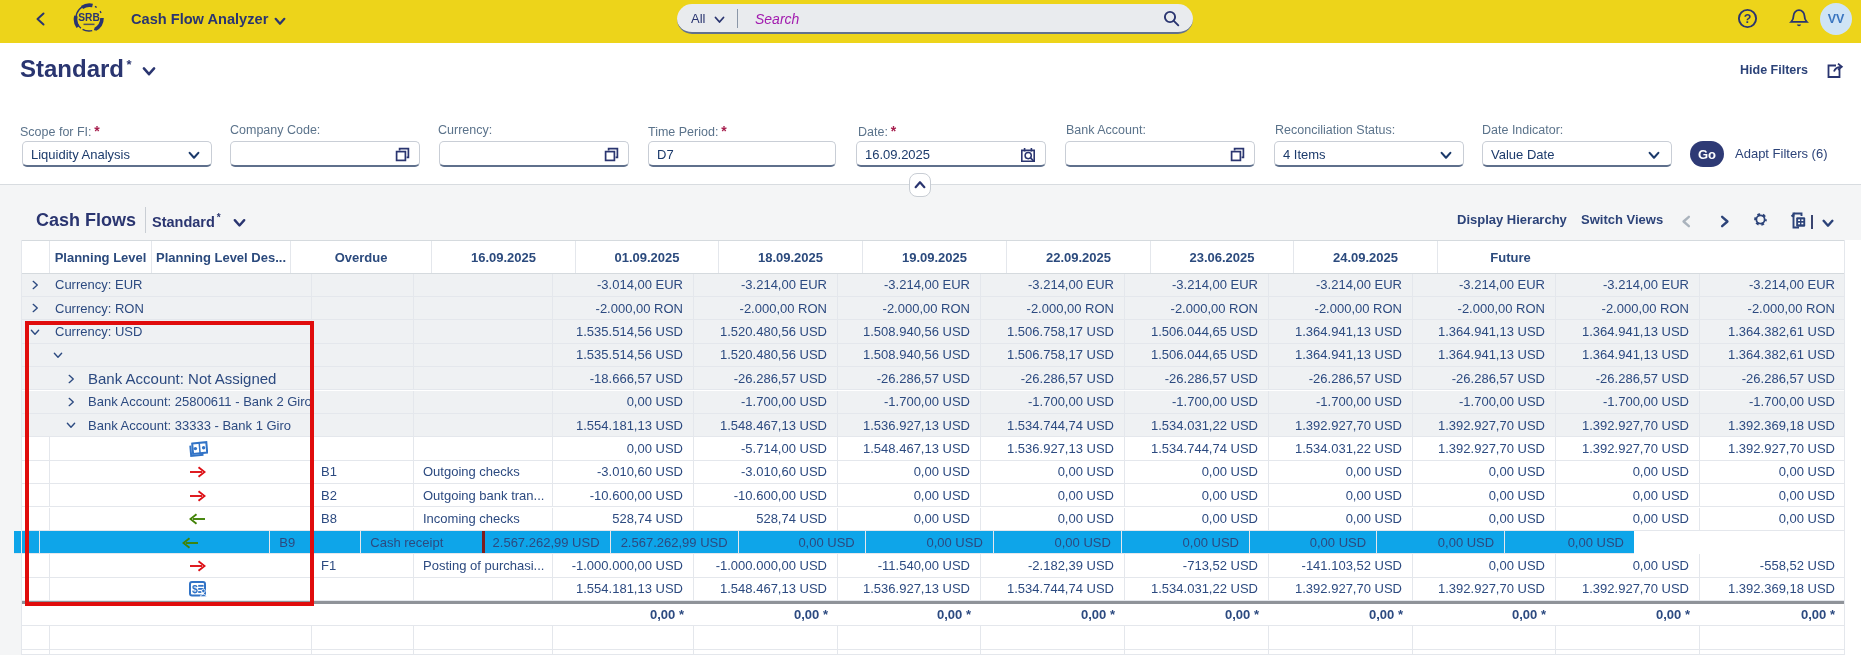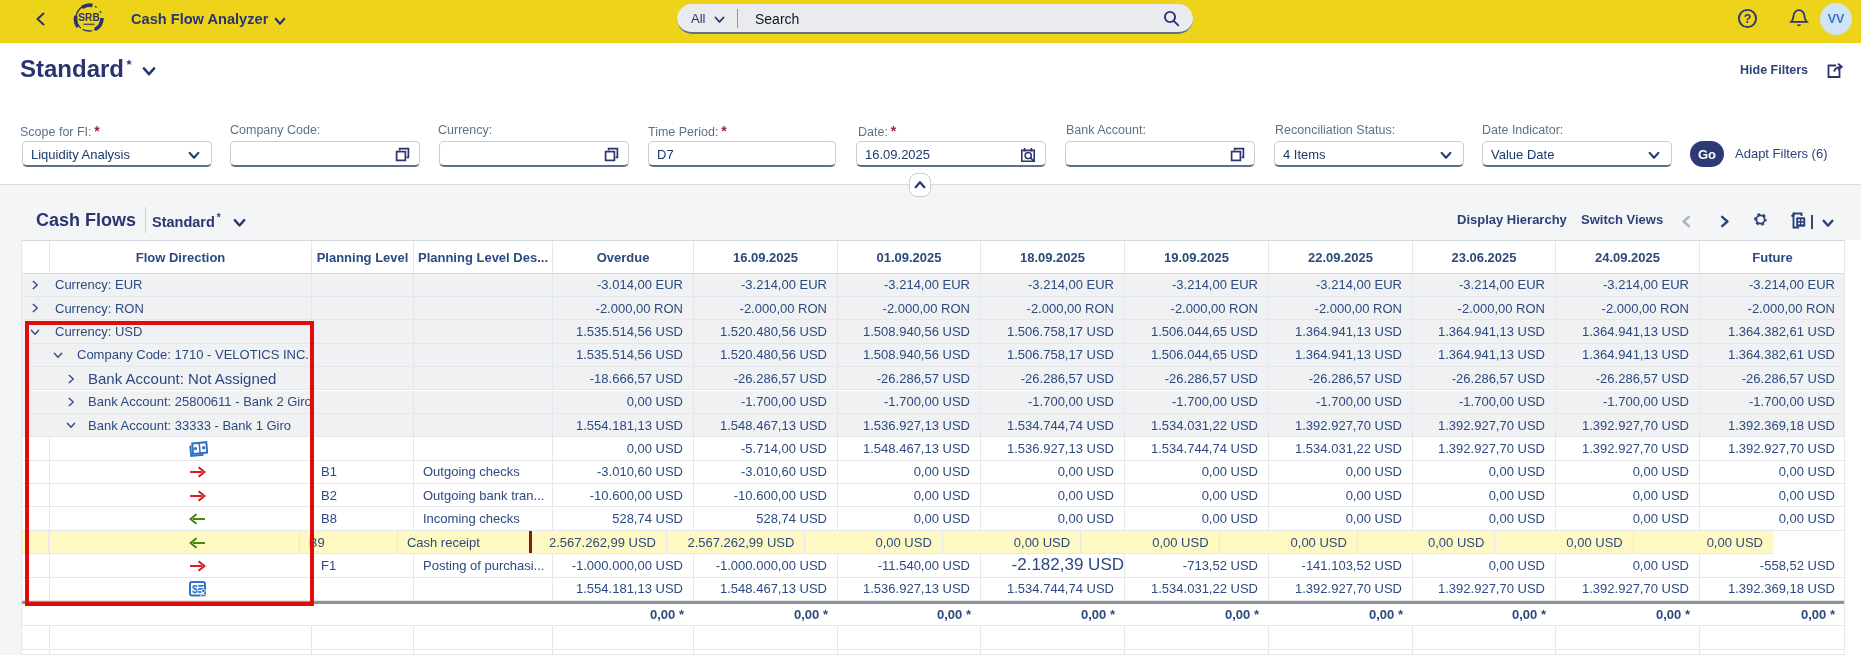--- a/index.html
+++ b/index.html
@@ -26,21 +26,21 @@
     </svg>
   </div>
 <div class="abs" style="left:677px;top:4px;width:516px;height:30px;background:#e9ebee;border-radius:15px;border-bottom:2px solid #62718c"></div>
 <div class="abs" style="left:691px;top:11px;font-size:13px;color:#2a3570">All</div>
 <div class="abs" style="left:714px;top:14px">
     <svg width="11" height="11" viewBox="0 0 11 11" style="display:block">
       <path d="M1.5,3.5 L5.5,8 L9.5,3.5" fill="none" stroke="#2a3570" stroke-width="1.8" stroke-linecap="round" stroke-linejoin="round"></path>
     </svg>
   </div>
 <div class="abs" style="left:737px;top:9px;width:1px;height:19px;background:#8b97a8"></div>
-<div class="abs" style="left:755px;top:11px;font-size:14px;color:#0f172a">Search</div>
+<div class="abs" style="left:755px;top:11px;font-size:14px;font-style:italic;color:#a21caf">Search</div>
 <div class="abs" style="left:1163px;top:10px">
     <svg width="17" height="17" viewBox="0 0 17 17" style="display:block">
       <circle cx="7" cy="7" r="5.1" fill="none" stroke="#2a3570" stroke-width="1.9"></circle>
       <path d="M10.8,10.8 L15.3,15.3" stroke="#2a3570" stroke-width="1.9" stroke-linecap="round"></path>
     </svg>
   </div>
 <div class="abs" style="left:1737px;top:8px">
     <svg width="21" height="21" viewBox="0 0 21 21" style="display:block">
       <circle cx="10.5" cy="10.5" r="8.6" fill="none" stroke="#2a3570" stroke-width="1.9"></circle>
       <text x="10.5" y="15" text-anchor="middle" font-family="Liberation Sans,sans-serif" font-size="12.5" font-weight="bold" fill="#2a3570">?</text>
@@ -186,21 +186,20 @@
   </div>
 <div class="abs" style="left:1811px;top:215px;width:2px;height:14px;background:#3a4570"></div>
 <div class="abs" style="left:1822px;top:217px">
     <svg width="12" height="12" viewBox="0 0 11 11" style="display:block">
       <path d="M1.5,3.5 L5.5,8 L9.5,3.5" fill="none" stroke="#2c4379" stroke-width="2.2" stroke-linecap="round" stroke-linejoin="round"></path>
     </svg>
   </div>
 <div class="abs" style="left:21px;top:240px;width:1824px;height:415px;background:#fff"></div>
 <div class="abs" style="left:21px;top:240px;width:1824px;height:34px;background:#fff;border-top:1px solid #d5dade;border-bottom:1px solid #d5dade;display:flex">
 <div style="width:29px;height:100%;border-right:1px solid #e4e7ec;display:flex;align-items:center;justify-content:center;font-size:13px;font-weight:bold;color:#2b4a7d;white-space:nowrap;overflow:hidden"></div>
-<div style="width:262px;height:100%;border-right:1px solid #e4e7ec;display:flex;align-items:center;justify-content:center;font-size:13px;font-weight:bold;color:#2b4a7d;white-space:nowrap;overflow:hidden">Flow Direction</div>
 <div style="width:102px;height:100%;border-right:1px solid #e4e7ec;display:flex;align-items:center;justify-content:center;font-size:13px;font-weight:bold;color:#2b4a7d;white-space:nowrap;overflow:hidden">Planning Level</div>
 <div style="width:139px;height:100%;border-right:1px solid #e4e7ec;display:flex;align-items:center;justify-content:center;font-size:13px;font-weight:bold;color:#2b4a7d;white-space:nowrap;overflow:hidden">Planning Level Des...</div>
 <div style="width:141px;height:100%;border-right:1px solid #e4e7ec;display:flex;align-items:center;justify-content:center;font-size:13px;font-weight:bold;color:#2b4a7d;white-space:nowrap;overflow:hidden">Overdue</div>
 <div style="width:144px;height:100%;border-right:1px solid #e4e7ec;display:flex;align-items:center;justify-content:center;font-size:13px;font-weight:bold;color:#2b4a7d;white-space:nowrap;overflow:hidden">16.09.2025</div>
 <div style="width:143px;height:100%;border-right:1px solid #e4e7ec;display:flex;align-items:center;justify-content:center;font-size:13px;font-weight:bold;color:#2b4a7d;white-space:nowrap;overflow:hidden">01.09.2025</div>
 <div style="width:144px;height:100%;border-right:1px solid #e4e7ec;display:flex;align-items:center;justify-content:center;font-size:13px;font-weight:bold;color:#2b4a7d;white-space:nowrap;overflow:hidden">18.09.2025</div>
 <div style="width:144px;height:100%;border-right:1px solid #e4e7ec;display:flex;align-items:center;justify-content:center;font-size:13px;font-weight:bold;color:#2b4a7d;white-space:nowrap;overflow:hidden">19.09.2025</div>
 <div style="width:144px;height:100%;border-right:1px solid #e4e7ec;display:flex;align-items:center;justify-content:center;font-size:13px;font-weight:bold;color:#2b4a7d;white-space:nowrap;overflow:hidden">22.09.2025</div>
 <div style="width:143px;height:100%;border-right:1px solid #e4e7ec;display:flex;align-items:center;justify-content:center;font-size:13px;font-weight:bold;color:#2b4a7d;white-space:nowrap;overflow:hidden">23.06.2025</div>
 <div style="width:144px;height:100%;border-right:1px solid #e4e7ec;display:flex;align-items:center;justify-content:center;font-size:13px;font-weight:bold;color:#2b4a7d;white-space:nowrap;overflow:hidden">24.09.2025</div>
@@ -284,21 +283,20 @@
     <div style="width:144px;height:100%;border-right:1px solid #e4e7ec;display:flex;align-items:center;justify-content:flex-end;padding-right:10px;font-size:13px;color:#2c4a80">1.364.941,13 USD</div>
     <div style="width:143px;height:100%;border-right:1px solid #e4e7ec;display:flex;align-items:center;justify-content:flex-end;padding-right:10px;font-size:13px;color:#2c4a80">1.364.941,13 USD</div>
     <div style="width:144px;height:100%;border-right:1px solid #e4e7ec;display:flex;align-items:center;justify-content:flex-end;padding-right:10px;font-size:13px;color:#2c4a80">1.364.941,13 USD</div>
     <div style="width:145px;height:100%;display:flex;align-items:center;justify-content:flex-end;padding-right:10px;font-size:13px;color:#2c4a80">1.364.382,61 USD</div>
     <span style="position:absolute;left:0;top:0;width:100%;height:100%">
       <span style="position:absolute;left:31.5px;top:6.5px">
         <svg width="10" height="10" viewBox="0 0 11 11" style="display:block">
           <path d="M1.5,3.5 L5.5,8 L9.5,3.5" fill="none" stroke="#2c4a80" stroke-width="1.5" stroke-linecap="round" stroke-linejoin="round"></path>
         </svg>
       </span>
-      <span style="position:absolute;left:56.0px;top:0;height:100%;display:flex;align-items:center;font-size:13px;color:#2c4a80;white-space:nowrap">Company Code: 1710 - VELOTICS INC.</span>
     </span>
   </div>
 <div class="abs" style="left:21px;top:367.1px;width:1824px;height:23.4px;background:#eff1f3;border-bottom:1px solid #e4e7ec;display:flex;position:absolute">
     <div style="width:291px;height:100%;border-right:1px solid #e4e7ec"></div>
     <div style="width:102px;height:100%;border-right:1px solid #e4e7ec"></div>
     <div style="width:139px;height:100%;border-right:1px solid #e4e7ec"></div>
     <div style="width:141px;height:100%;border-right:1px solid #e4e7ec;display:flex;align-items:center;justify-content:flex-end;padding-right:10px;font-size:13px;color:#2c4a80">-18.666,57 USD</div>
     <div style="width:144px;height:100%;border-right:1px solid #e4e7ec;display:flex;align-items:center;justify-content:flex-end;padding-right:10px;font-size:13px;color:#2c4a80">-26.286,57 USD</div>
     <div style="width:143px;height:100%;border-right:1px solid #e4e7ec;display:flex;align-items:center;justify-content:flex-end;padding-right:10px;font-size:13px;color:#2c4a80">-26.286,57 USD</div>
     <div style="width:144px;height:100%;border-right:1px solid #e4e7ec;display:flex;align-items:center;justify-content:flex-end;padding-right:10px;font-size:13px;color:#2c4a80">-26.286,57 USD</div>
@@ -440,21 +438,21 @@
     <div style="width:143px;height:100%;border-right:1px solid #e4e7ec;display:flex;align-items:center;justify-content:flex-end;padding-right:10px;font-size:13px;color:#2c4a80">0,00 USD</div>
     <div style="width:144px;height:100%;border-right:1px solid #e4e7ec;display:flex;align-items:center;justify-content:flex-end;padding-right:10px;font-size:13px;color:#2c4a80">0,00 USD</div>
     <div style="width:145px;height:100%;display:flex;align-items:center;justify-content:flex-end;padding-right:10px;font-size:13px;color:#2c4a80">0,00 USD</div>
     <span style="position:absolute;left:167.5px;top:5.7px">
       <svg width="17" height="12" viewBox="0 0 17 12" style="display:block">
         <path d="M4,6 L16,6" stroke="#418206" stroke-width="1.9" fill="none"></path>
         <path d="M7.5,1.2 L1.4,6 L7.5,10.8" fill="none" stroke="#418206" stroke-width="1.9"></path>
       </svg>
     </span>
   </div>
-<div class="abs" style="left:21px;top:530.9px;width:1752px;height:23.4px;background:#fef9c3;border-bottom:1px solid #e4e7ec;display:flex">
+<div class="abs" style="left:14px;top:530.9px;width:1620px;height:23.4px;background:#0ea5e9;border-bottom:1px solid #e4e7ec;display:flex">
     <div style="width:29px;height:100%;border-right:1px solid #e4e7ec"></div>
     <div style="width:262px;height:100%;border-right:1px solid #e4e7ec"></div>
     <div style="width:102px;height:100%;border-right:1px solid #e4e7ec;display:flex;align-items:center;padding-left:9px;font-size:13px;color:#2c4a80">B9</div>
     <div style="width:139px;height:100%;border-right:3px solid #7f1d1d;display:flex;align-items:center;padding-left:9px;font-size:13px;color:#2c4a80;white-space:nowrap;overflow:hidden">Cash receipt</div>
     <div style="width:141px;height:100%;border-right:1px solid #e4e7ec;display:flex;align-items:center;justify-content:flex-end;padding-right:10px;font-size:13px;color:#2c4a80">2.567.262,99 USD</div>
     <div style="width:144px;height:100%;border-right:1px solid #e4e7ec;display:flex;align-items:center;justify-content:flex-end;padding-right:10px;font-size:13px;color:#2c4a80">2.567.262,99 USD</div>
     <div style="width:143px;height:100%;border-right:1px solid #e4e7ec;display:flex;align-items:center;justify-content:flex-end;padding-right:10px;font-size:13px;color:#2c4a80">0,00 USD</div>
     <div style="width:144px;height:100%;border-right:1px solid #e4e7ec;display:flex;align-items:center;justify-content:flex-end;padding-right:10px;font-size:13px;color:#2c4a80">0,00 USD</div>
     <div style="width:144px;height:100%;border-right:1px solid #e4e7ec;display:flex;align-items:center;justify-content:flex-end;padding-right:10px;font-size:13px;color:#2c4a80">0,00 USD</div>
     <div style="width:144px;height:100%;border-right:1px solid #e4e7ec;display:flex;align-items:center;justify-content:flex-end;padding-right:10px;font-size:13px;color:#2c4a80">0,00 USD</div>
@@ -469,21 +467,21 @@
     </span>
   </div>
 <div class="abs" style="left:21px;top:554.3px;width:1824px;height:23.4px;background:#fff;border-bottom:1px solid #e4e7ec;display:flex">
     <div style="width:29px;height:100%;border-right:1px solid #e4e7ec"></div>
     <div style="width:262px;height:100%;border-right:1px solid #e4e7ec"></div>
     <div style="width:102px;height:100%;border-right:1px solid #e4e7ec;display:flex;align-items:center;padding-left:9px;font-size:13px;color:#2c4a80">F1</div>
     <div style="width:139px;height:100%;border-right:1px solid #e4e7ec;display:flex;align-items:center;padding-left:9px;font-size:13px;color:#2c4a80;white-space:nowrap;overflow:hidden">Posting of purchasi...</div>
     <div style="width:141px;height:100%;border-right:1px solid #e4e7ec;display:flex;align-items:center;justify-content:flex-end;padding-right:10px;font-size:13px;color:#2c4a80">-1.000.000,00 USD</div>
     <div style="width:144px;height:100%;border-right:1px solid #e4e7ec;display:flex;align-items:center;justify-content:flex-end;padding-right:10px;font-size:13px;color:#2c4a80">-1.000.000,00 USD</div>
     <div style="width:143px;height:100%;border-right:1px solid #e4e7ec;display:flex;align-items:center;justify-content:flex-end;padding-right:10px;font-size:13px;color:#2c4a80">-11.540,00 USD</div>
-    <div style="width:144px;height:100%;border-right:1px solid #e4e7ec;display:flex;align-items:center;justify-content:flex-end;font-size:17px;color:#2c4a80">-2.182,39 USD</div>
+    <div style="width:144px;height:100%;border-right:1px solid #e4e7ec;display:flex;align-items:center;justify-content:flex-end;padding-right:10px;font-size:13px;color:#2c4a80">-2.182,39 USD</div>
     <div style="width:144px;height:100%;border-right:1px solid #e4e7ec;display:flex;align-items:center;justify-content:flex-end;padding-right:10px;font-size:13px;color:#2c4a80">-713,52 USD</div>
     <div style="width:144px;height:100%;border-right:1px solid #e4e7ec;display:flex;align-items:center;justify-content:flex-end;padding-right:10px;font-size:13px;color:#2c4a80">-141.103,52 USD</div>
     <div style="width:143px;height:100%;border-right:1px solid #e4e7ec;display:flex;align-items:center;justify-content:flex-end;padding-right:10px;font-size:13px;color:#2c4a80">0,00 USD</div>
     <div style="width:144px;height:100%;border-right:1px solid #e4e7ec;display:flex;align-items:center;justify-content:flex-end;padding-right:10px;font-size:13px;color:#2c4a80">0,00 USD</div>
     <div style="width:145px;height:100%;display:flex;align-items:center;justify-content:flex-end;padding-right:10px;font-size:13px;color:#2c4a80">-558,52 USD</div>
     <span style="position:absolute;left:167.5px;top:5.7px">
       <svg width="17" height="12" viewBox="0 0 17 12" style="display:block">
         <path d="M1,6 L13,6" stroke="#dd1016" stroke-width="1.9" fill="none"></path>
         <path d="M9.5,1.2 L15.6,6 L9.5,10.8" fill="none" stroke="#dd1016" stroke-width="1.9"></path>
       </svg>

